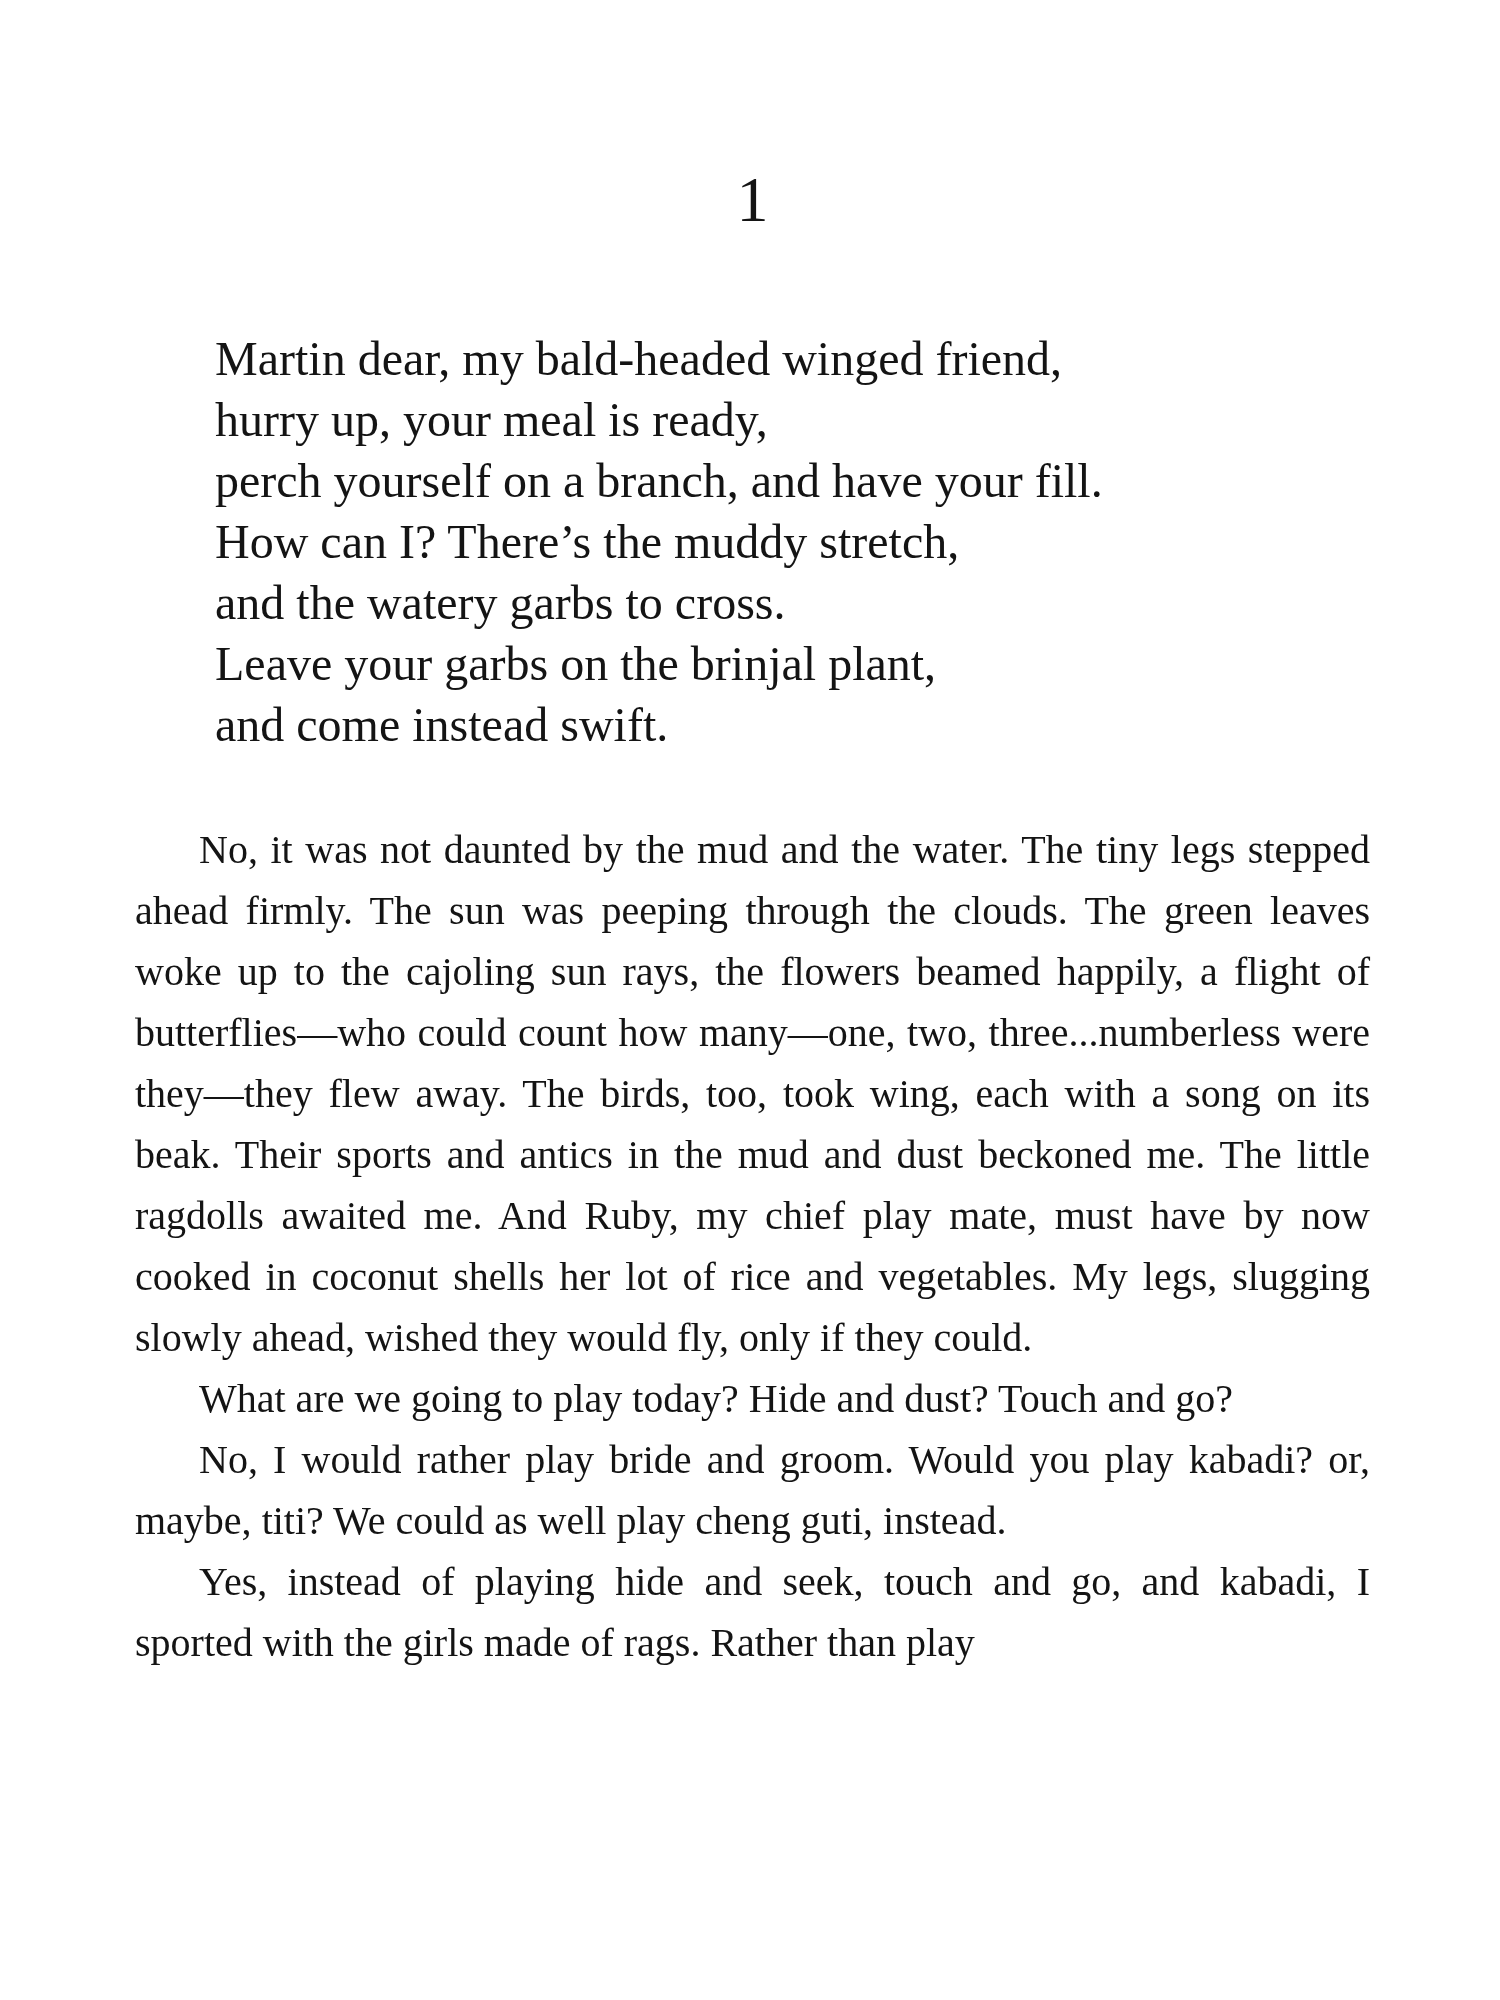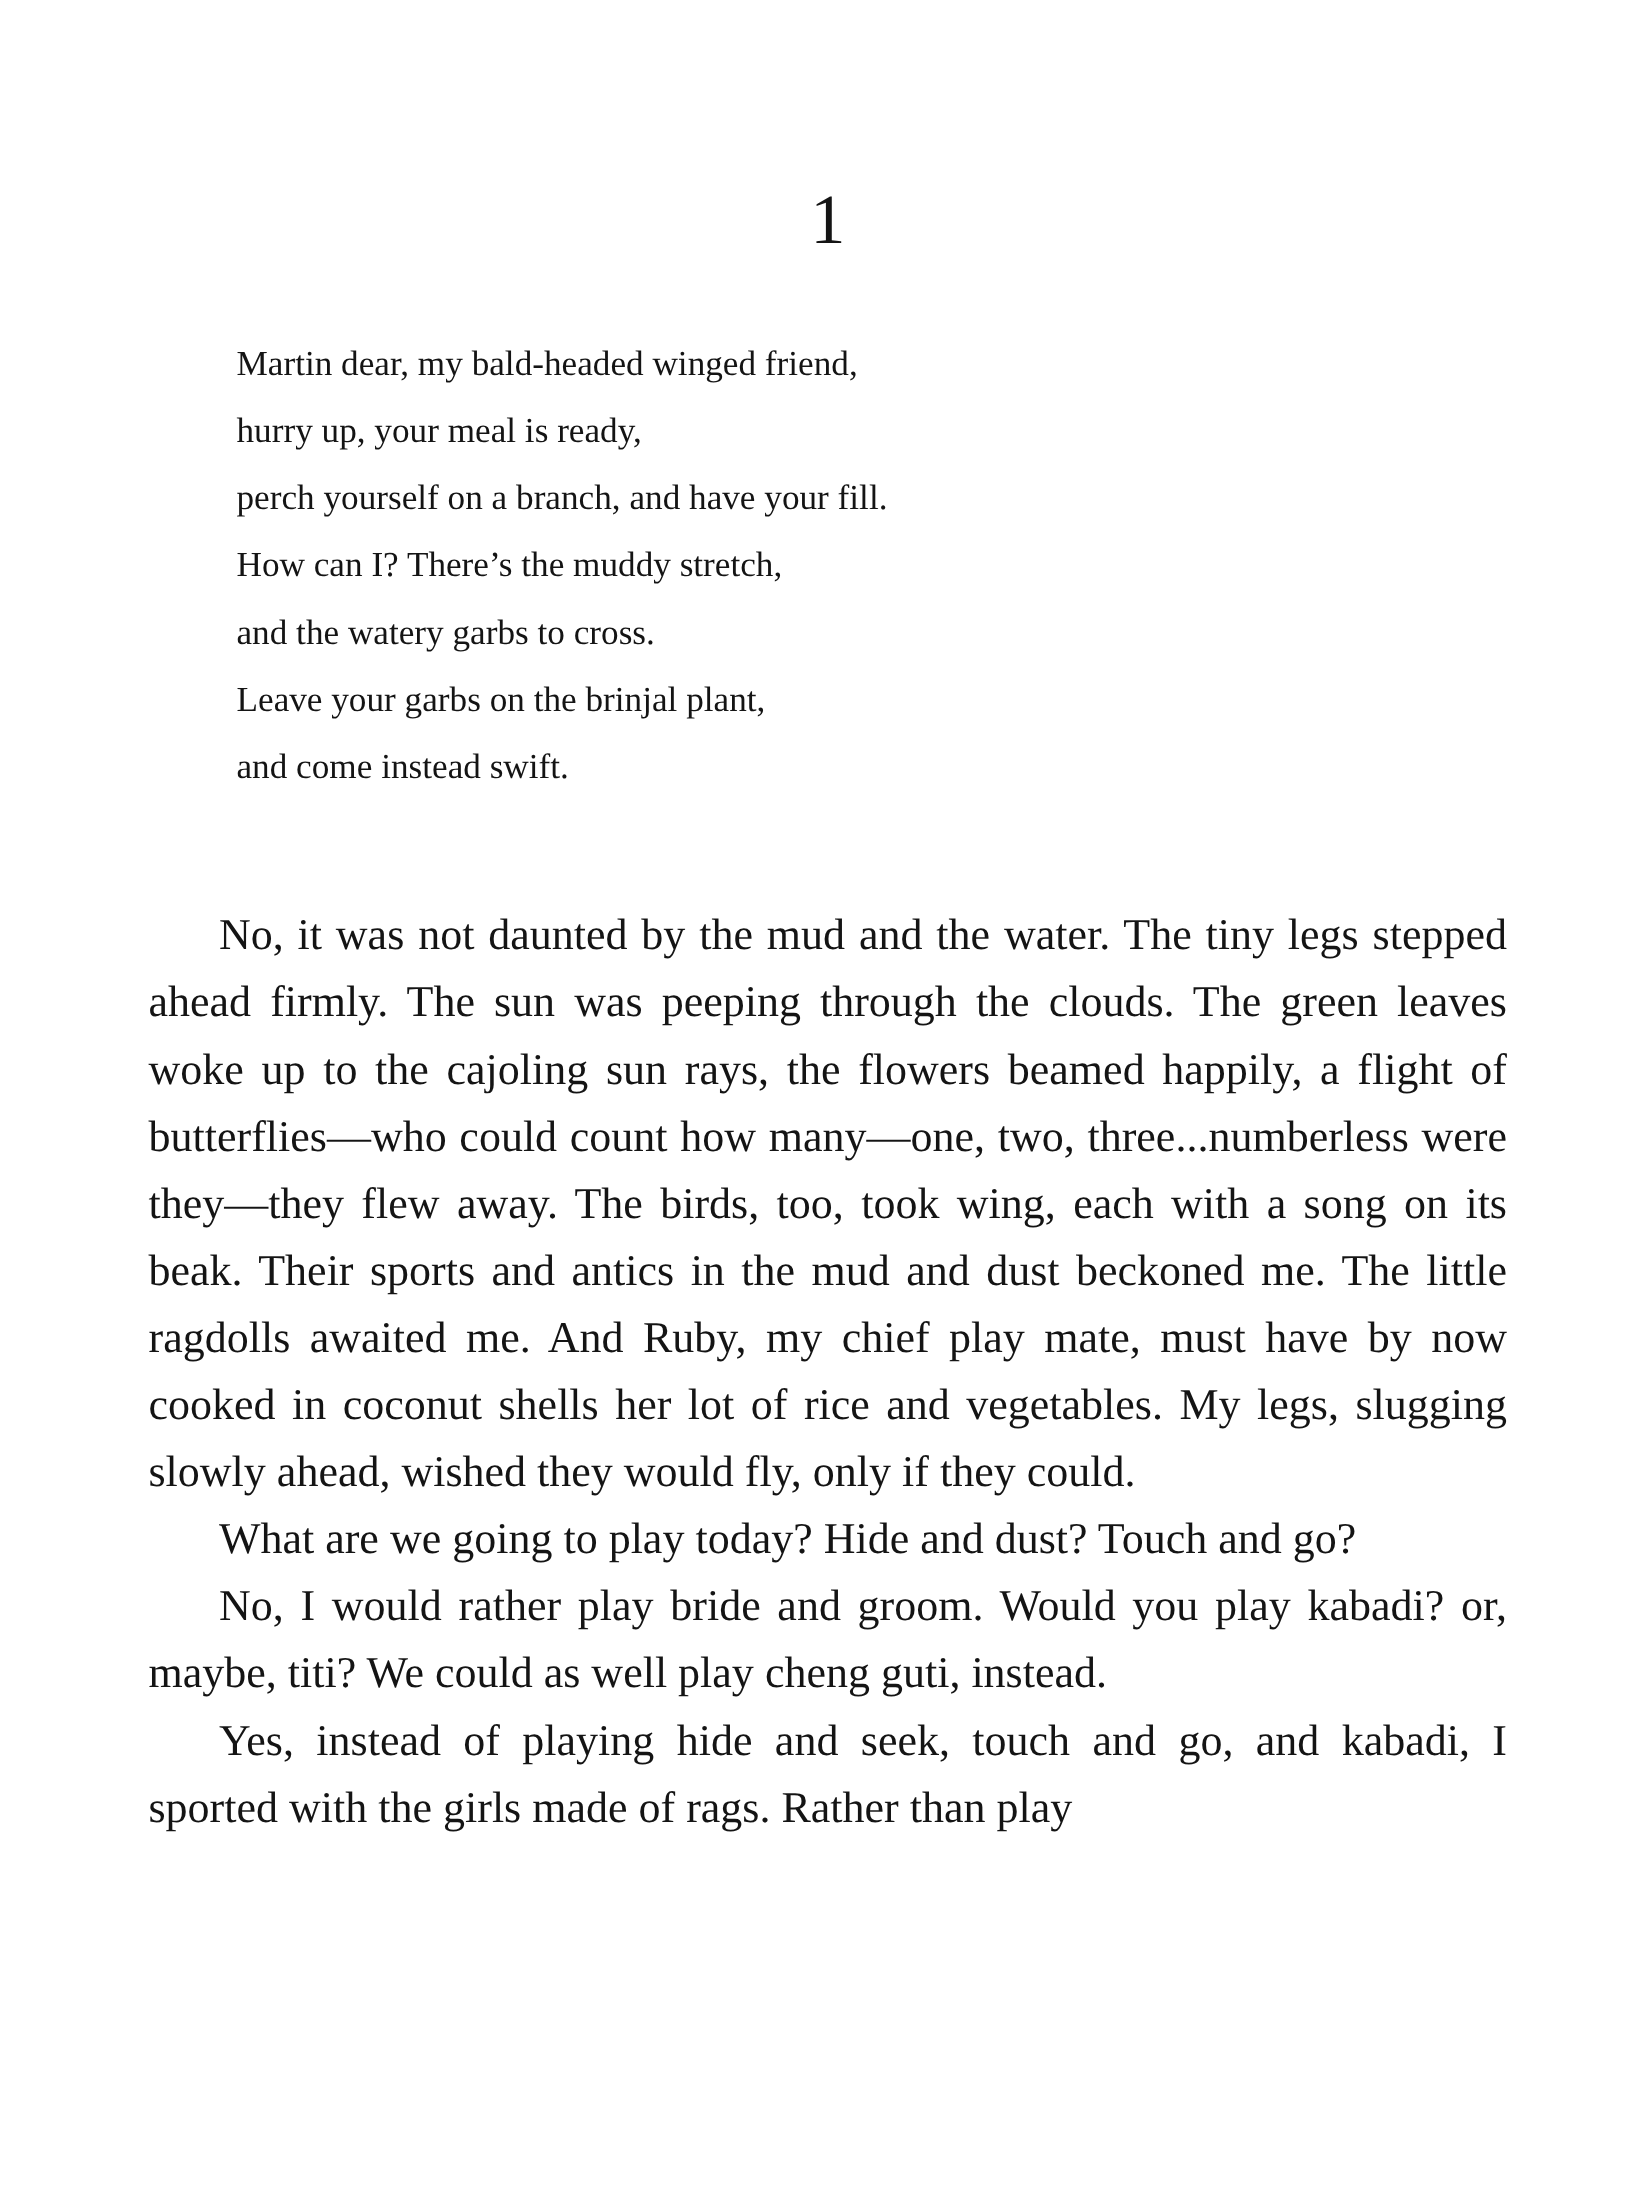--- a/index.html
+++ b/index.html
@@ -19,30 +19,30 @@
     overflow: hidden;
   }
   .chapter-number {
     padding-top: 168px;
     text-align: center;
     font-size: 64px;
     line-height: 1;
     font-weight: 400;
   }
   .poem {
-    margin-top: 68px;
+    margin-top: 96px;
     padding-left: 80px;
-    font-size: 32px;
+    font-size: 48px;
     line-height: 61px;
   }
   .poem-line {
     white-space: nowrap;
   }
   .prose {
-    margin-top: 92px;
+    margin-top: 64px;
     font-size: 40px;
     line-height: 61px;
     text-align: justify;
     text-justify: inter-word;
   }
   .paragraph {
     margin: 0;
   }
   .paragraph.indent {
     text-indent: 64px;

